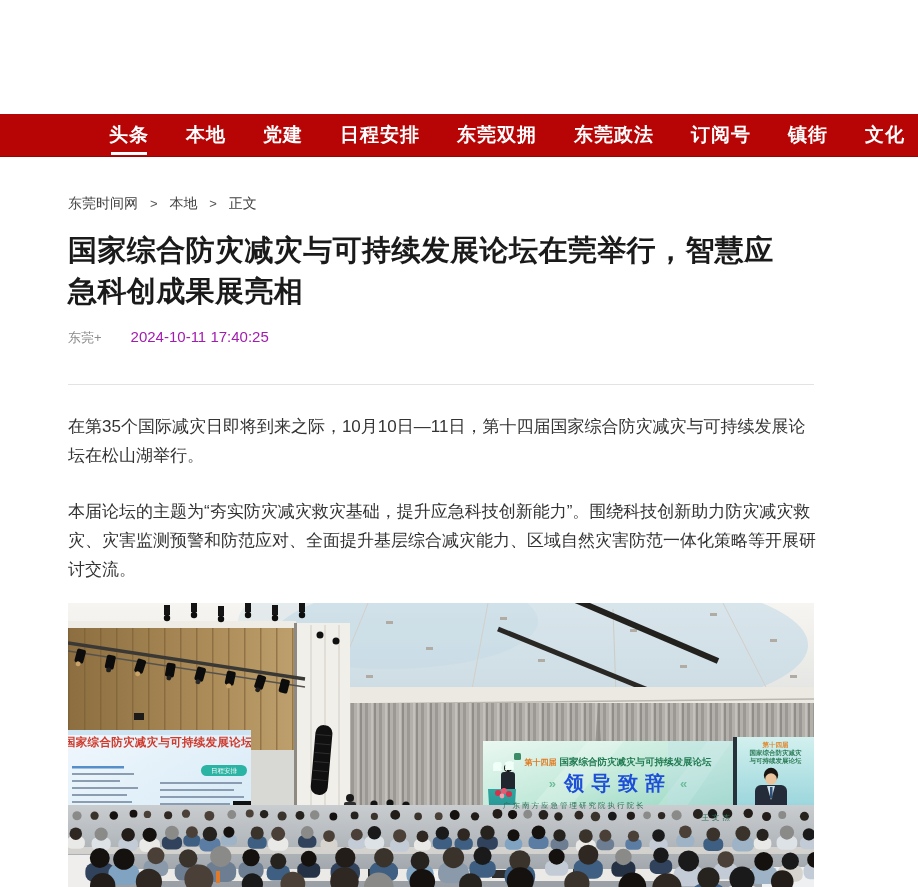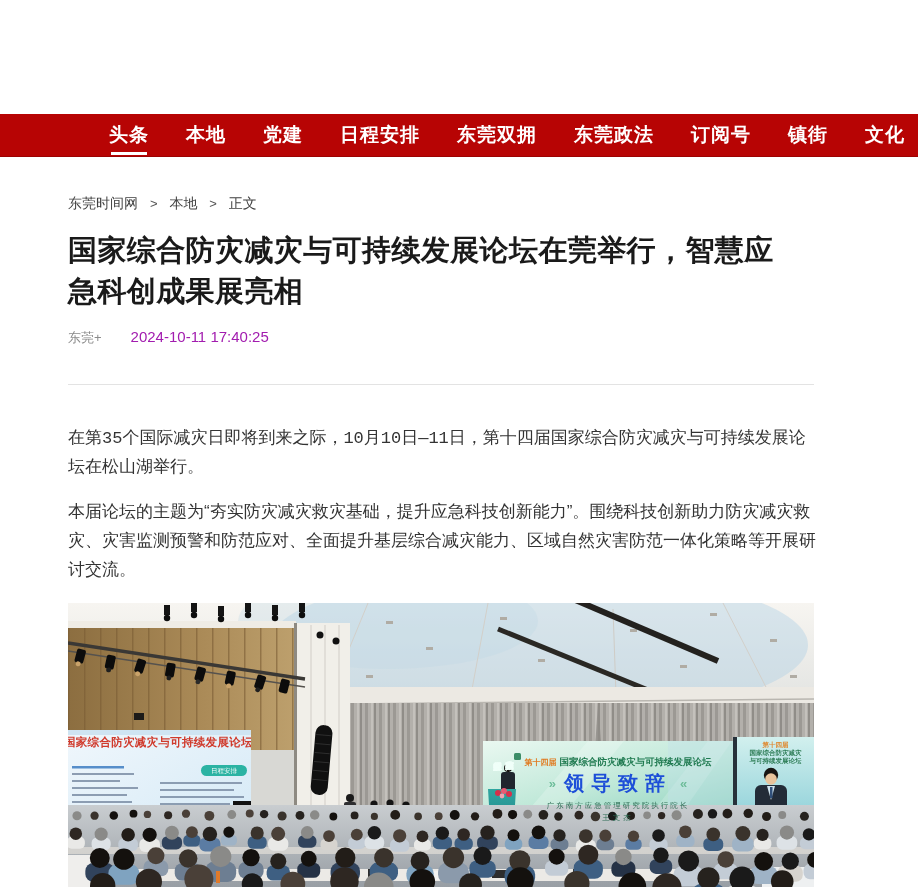--- a/index.html
+++ b/index.html
@@ -33,21 +33,21 @@
     position:absolute; left:68px; top:230px; width:732px; margin:0;
     font-size:29px; line-height:41px; font-weight:bold; color:#1a1a1a; letter-spacing:0.4px;
   }
   .meta { position:absolute; left:68px; top:328px; display:flex; align-items:baseline; gap:29px; }
   .meta .source { font-size:13px; color:#8a8a8a; }
   .meta .time { font-size:15px; color:#a21caf; }
   .divider { position:absolute; left:68px; top:384px; width:746px; height:1px; background:#e3e3e3; }
   
   .para { position:absolute; left:68px; width:748px; margin:0;
     font-size:17px; line-height:29px; color:#333333; }
-  .para.p1 { top:424px;font-family:Liberation Mono, monospace; }
+  .para.p1 { top:412px; }
   .para.p2 { top:497px; }
   
   .photo {
     position:absolute; left:68px; top:603px; width:746px; height:312px;
     overflow:hidden; background:#d8d8d4;
   }
   .photo svg { position:absolute; left:0; top:0; }
   .ph-label { position:absolute; margin:0; pointer-events:none; }
   .ls-title {
     left:-4px; top:132px; width:187px; height:16px; overflow:hidden; white-space:nowrap;
@@ -59,23 +59,23 @@
   }
   .stage-header { left:435px; top:148px; width:230px; text-align:center; white-space:nowrap; }
   .stage-header .edition { color:#e07a20; font-size:8px; font-weight:bold; margin-right:3px; }
   .stage-header .sh-title { color:#1f7a50; font-size:9.5px; font-weight:bold; }
   .stage-session {
     left:435px; top:167px; width:230px; display:flex; justify-content:center;
     align-items:center; gap:8px;
   }
   .stage-session .decor { color:#6dbd9a; font-size:13px; font-weight:bold; }
   .stage-session .txt { color:#1d4ed8; font-size:20px; font-weight:bold; letter-spacing:7px; }
-  .stage-sub { left:435px; top:198px; width:230px; text-align:center;
+  .stage-sub { left:435px; top:198px; width:230px; 
     font-size:7.5px; color:#2f6e56; letter-spacing:2px; }
-  .stage-name { left:435px; top:210px; width:230px; text-align:center;
+  .stage-name { left:435px; top:210px; width:230px; text-align:right;
     font-size:7.5px; color:#2f6e56; letter-spacing:3px; }
   .side-banner {
     left:424px; top:151px; height:80px; writing-mode:vertical-rl;
     font-size:8.5px; line-height:12px; color:rgba(240,255,248,0.92);
     white-space:pre-line; transform:skewY(-4deg); font-weight:bold;
   }
   .rp-header { left:669px; top:138px; width:77px; text-align:center; line-height:8px; }
   .rp-header .edition { color:#e0862b; font-size:6.5px; font-weight:bold; display:block; }
   .rp-header .l1,.rp-header .l2 { color:#2e7d57; font-size:6.5px; font-weight:bold; display:block; }
 </style>

